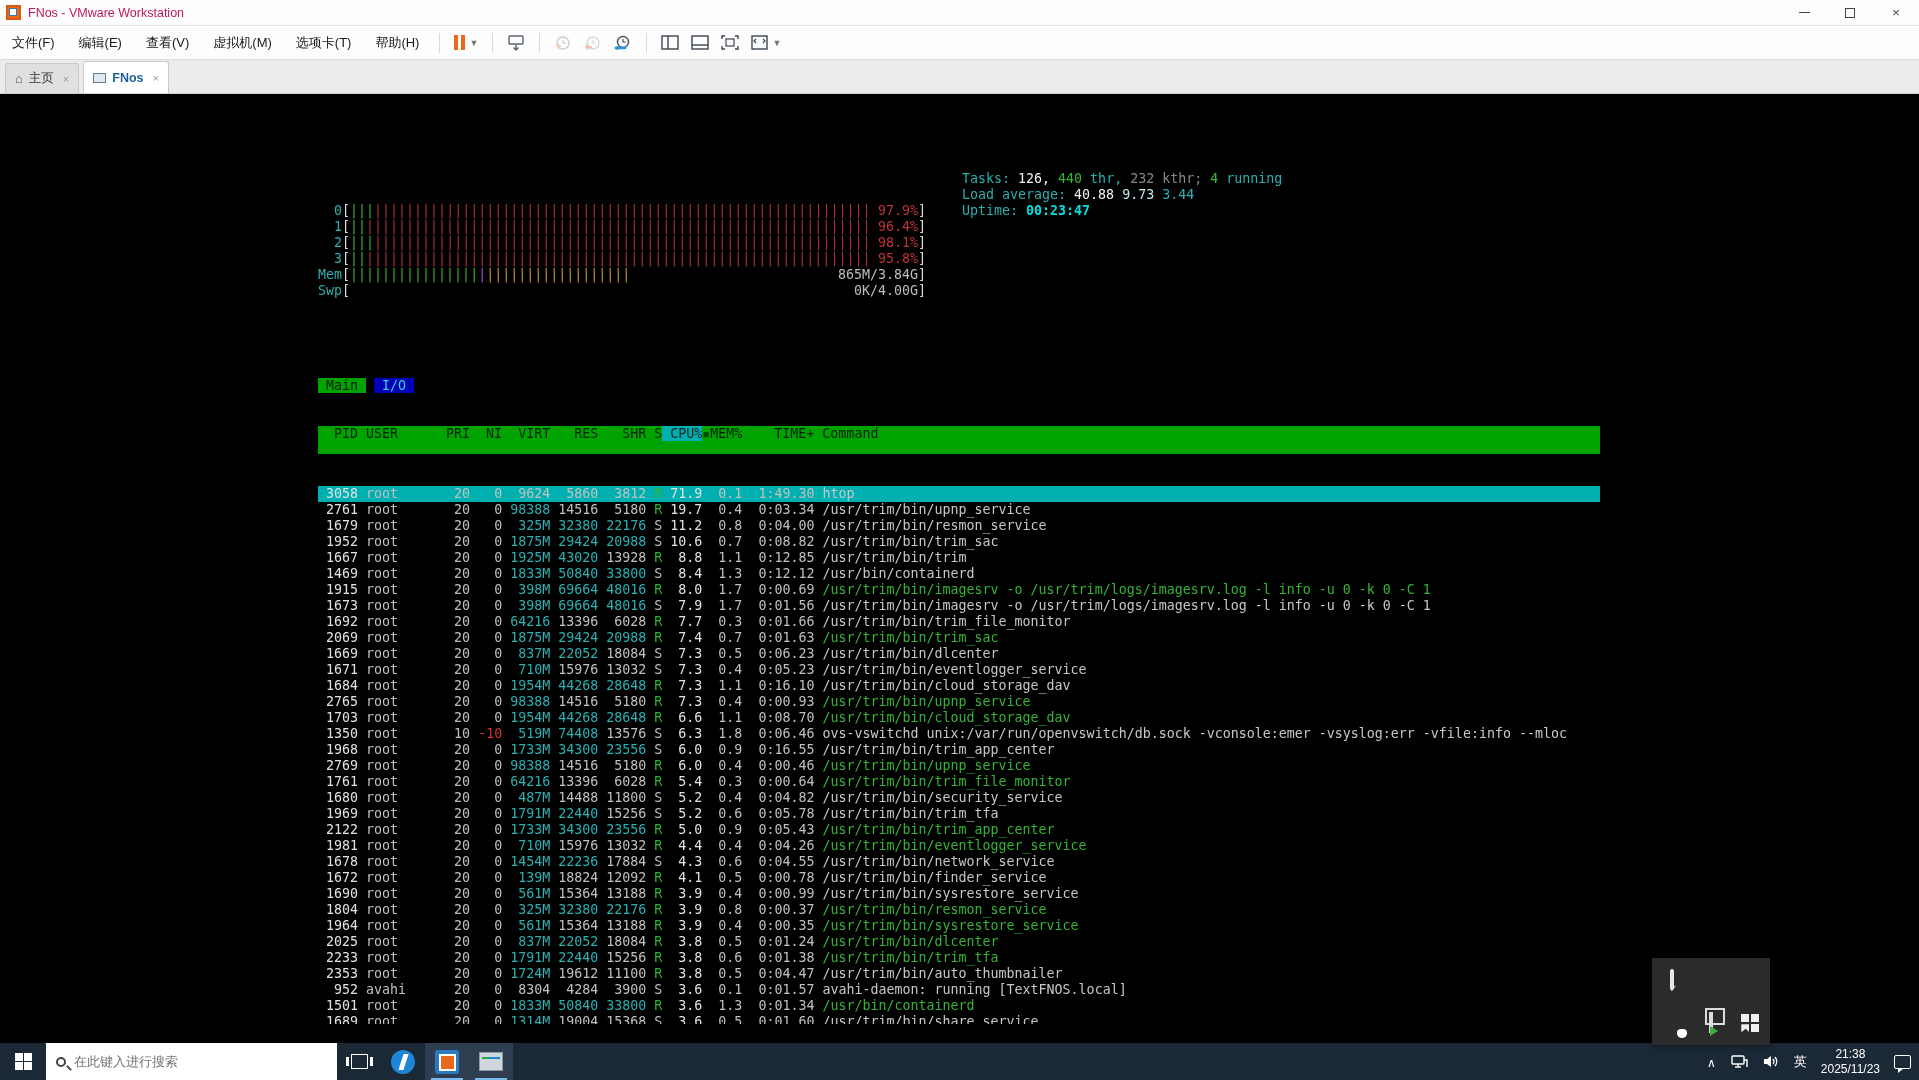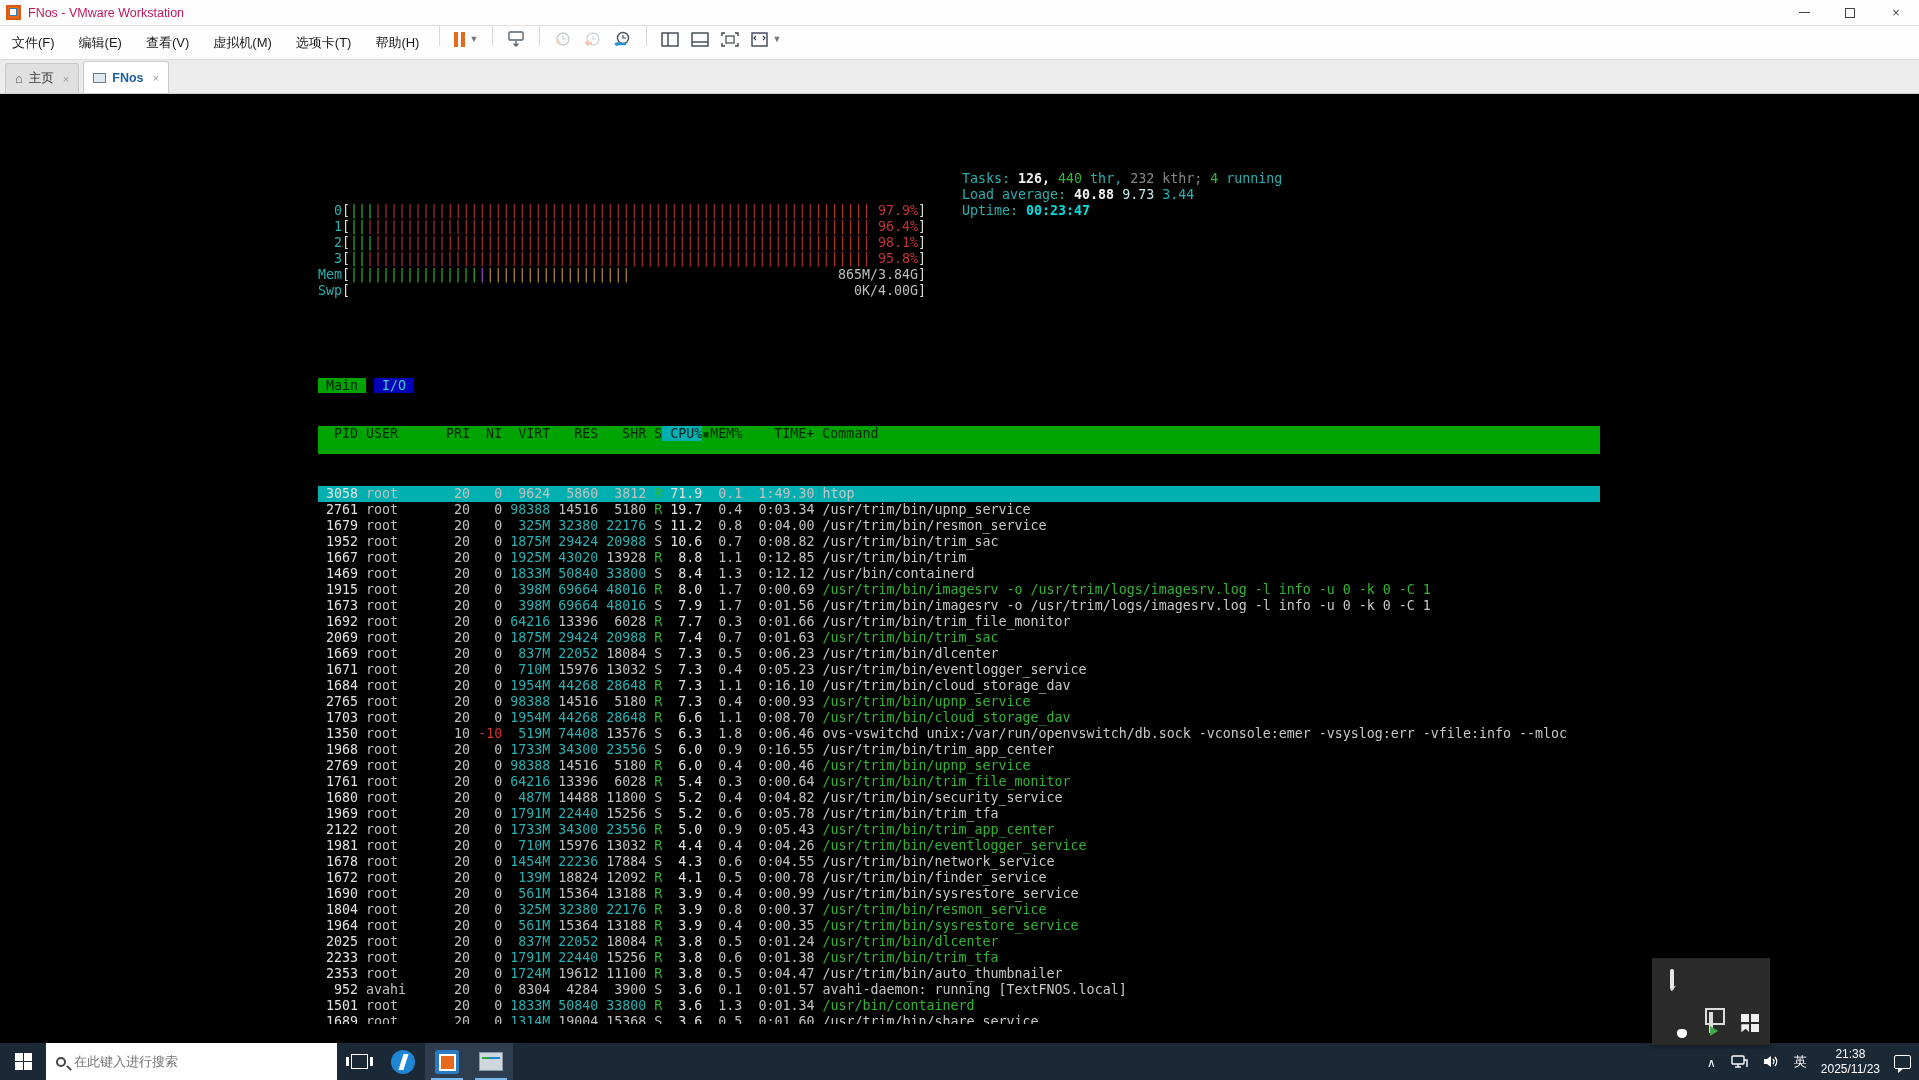--- a/index.html
+++ b/index.html
@@ -18,21 +18,21 @@
     display:flex;align-items:center;border-bottom:1px solid #e3e3e3}
   .vmw-logo{width:15px;height:15px;margin:0 7px 0 6px;position:relative;background:#e8681c;border:2px solid #d85c10}
   .vmw-logo::after{content:"";position:absolute;left:2px;top:2px;width:6px;height:6px;background:#fff;outline:1px solid #2b7bc0}
   .title-text{font-size:12.5px;color:#be185d}
   .win-controls{margin-left:auto;display:flex;height:100%}
   .win-btn{width:46px;height:100%;display:flex;align-items:center;justify-content:center;color:#444;font-size:13px}
   .wb-min{width:11px;border-bottom:1px solid #444;height:1px;display:block}
   .wb-max{width:10px;height:10px;border:1px solid #444;display:block}
 
   .menubar{position:absolute;left:0;top:26px;width:1919px;height:34px;background:#fdfdfd;
-    display:flex;border-bottom:1px solid #dcdcdc}
+    display:flex;align-items:center;border-bottom:1px solid #dcdcdc}
   .menu-item{padding:0 12px;font-size:13px;color:#1a1a1a;height:100%;display:flex;align-items:center}
   .tb-sep{width:1px;height:20px;background:#d9d9d9;margin:0 8px}
   .tb-btn{display:flex;align-items:center;justify-content:center;height:26px;padding:0 6px;color:#5a6570}
   .pause-bars{display:flex;gap:3px}
   .pause-bars i{display:block;width:4px;height:15px;background:var(--accent_orange)}
   .caret{font-size:9px;color:#777;margin-left:4px}
   .tb-btn svg{display:block}
 
   .tabbar{position:absolute;left:0;top:60px;width:1919px;height:34px;background:#ececec;
     display:flex;align-items:flex-end;padding-left:5px;border-bottom:1px solid #d0d0d0}
@@ -49,21 +49,21 @@
   .vmscreen{position:absolute;left:0;top:94px;width:1919px;height:930px;background:#000;overflow:hidden}
   .term{position:absolute;font-family:"DejaVu Sans Mono",monospace;font-size:13.3px;line-height:16px;
     white-space:pre;color:#c0c0c0}
   #terminal{left:318px;top:77px;width:1282px}
   #info-col{left:962px;top:77px}
   .tline{height:16px}
   .meter{display:inline-block;position:relative;width:568px;height:16px;vertical-align:top;overflow:hidden}
   .meter .bars{position:absolute;left:0;top:0}
   .meter .mval{position:absolute;right:0;top:0}
   .brk{color:#dcdcdc}
-  .lbl{color:var(--terminal_cyan)} .wb{color:#f2f2f2;font-weight:bold} .grn{color:var(--terminal_green)}
+  .lbl{color:var(--terminal_cyan)} .wb{color:#f2f2f2;font-weight:normal} .grn{color:var(--terminal_green)}
   .dim{color:#878787} .pale{color:#c2ecec} .cyb{color:var(--terminal_bright_cyan);font-weight:bold}
   .cyn{color:var(--terminal_cyan)} .usr{color:#c0c0c0} .pid{color:#e2e2e2} .cpu{color:#e2e2e2}
   .cmd{color:#c8c8c8} .nired{color:#d03434;font-weight:normal}
   .bgreen{color:var(--terminal_green)} .bred{color:var(--terminal_red)} .bviolet{color:var(--mem_violet)}
   .borange{color:var(--mem_orange)} .mval-red{color:#c03434} .mval-gray{color:#bdbdbd}
   .spacer15{height:15px}
   .htab-main{background:var(--header_green);color:#031c03}
   .htab-io{background:var(--io_tab_blue);color:#35d0d0}
   .hline{background:var(--header_green);color:#032403;height:28px}
   .hsort{background:var(--selection_cyan);color:#032424}

